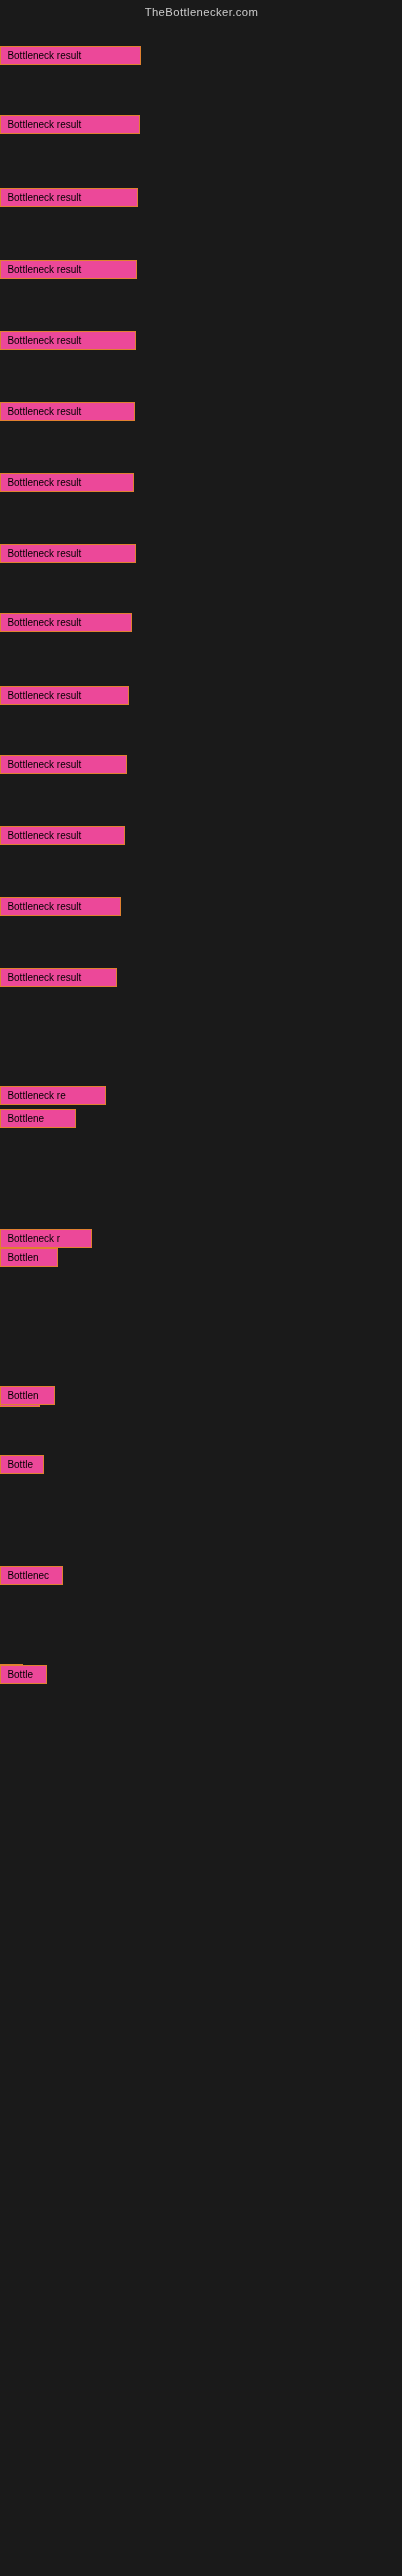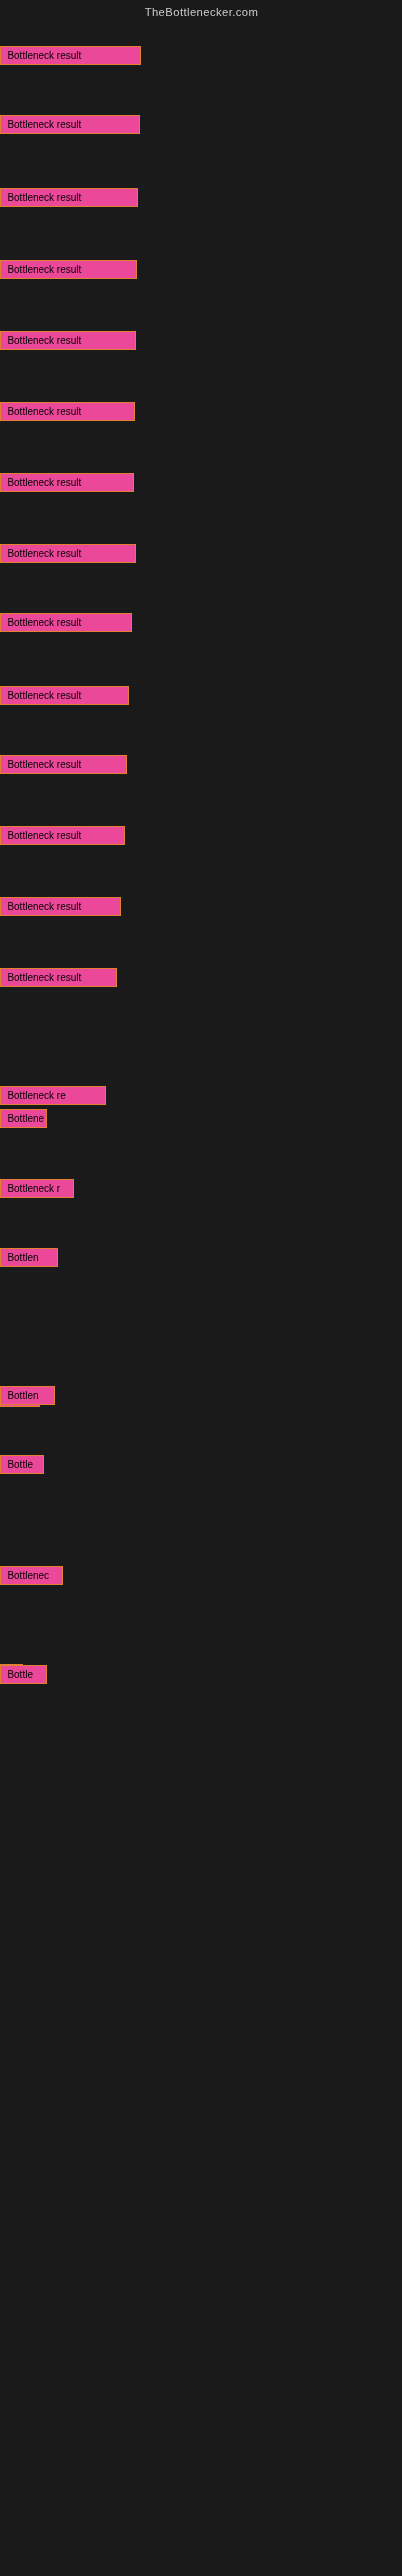--- a/index.html
+++ b/index.html
@@ -52,22 +52,22 @@
 <div class="bottleneck-item" style="top: 402px; width: 135px;">Bottleneck result</div>
 <div class="bottleneck-item" style="top: 473px; width: 134px;">Bottleneck result</div>
 <div class="bottleneck-item" style="top: 544px; width: 136px;">Bottleneck result</div>
 <div class="bottleneck-item" style="top: 613px; width: 132px;">Bottleneck result</div>
 <div class="bottleneck-item" style="top: 686px; width: 129px;">Bottleneck result</div>
 <div class="bottleneck-item" style="top: 755px; width: 127px;">Bottleneck result</div>
 <div class="bottleneck-item" style="top: 826px; width: 125px;">Bottleneck result</div>
 <div class="bottleneck-item" style="top: 897px; width: 121px;">Bottleneck result</div>
 <div class="bottleneck-item" style="top: 968px; width: 117px;">Bottleneck result</div>
 <div class="bottleneck-item" style="top: 1038px; width: 106px; margin-top: 48px;">Bottleneck re</div>
-<div class="bottleneck-item" style="top: 1109px; width: 47px;">Bottlene</div>
-<div class="bottleneck-item" style="top: 1179px; width: 74px;">Bottleneck r</div>
+<div class="bottleneck-item" style="top: 1109px; width: 76px;">Bottlene</div>
+<div class="bottleneck-item" style="top: 1229px; width: 92px;">Bottleneck r</div>
 <div class="bottleneck-item" style="top: 1248px; width: 58px;">Bottlen</div>
 <div class="bottleneck-item" style="top: 1388px; width: 40px;">Bot</div>
 <div class="bottleneck-item" style="top: 1386px; width: 55px;">Bottlen</div>
 <div class="bottleneck-item" style="top: 1455px; width: 44px;">Bottle</div>
 <div class="bottleneck-item" style="top: 1525px; width: 63px; margin-top: 41px;">Bottlenec</div>
 <div class="bottleneck-item" style="top: 1664px; width: 22.5px;">Bo</div>
 <div class="bottleneck-item" style="top: 1665px; width: 47px;">Bottle</div>
 
 
 </body></html>

